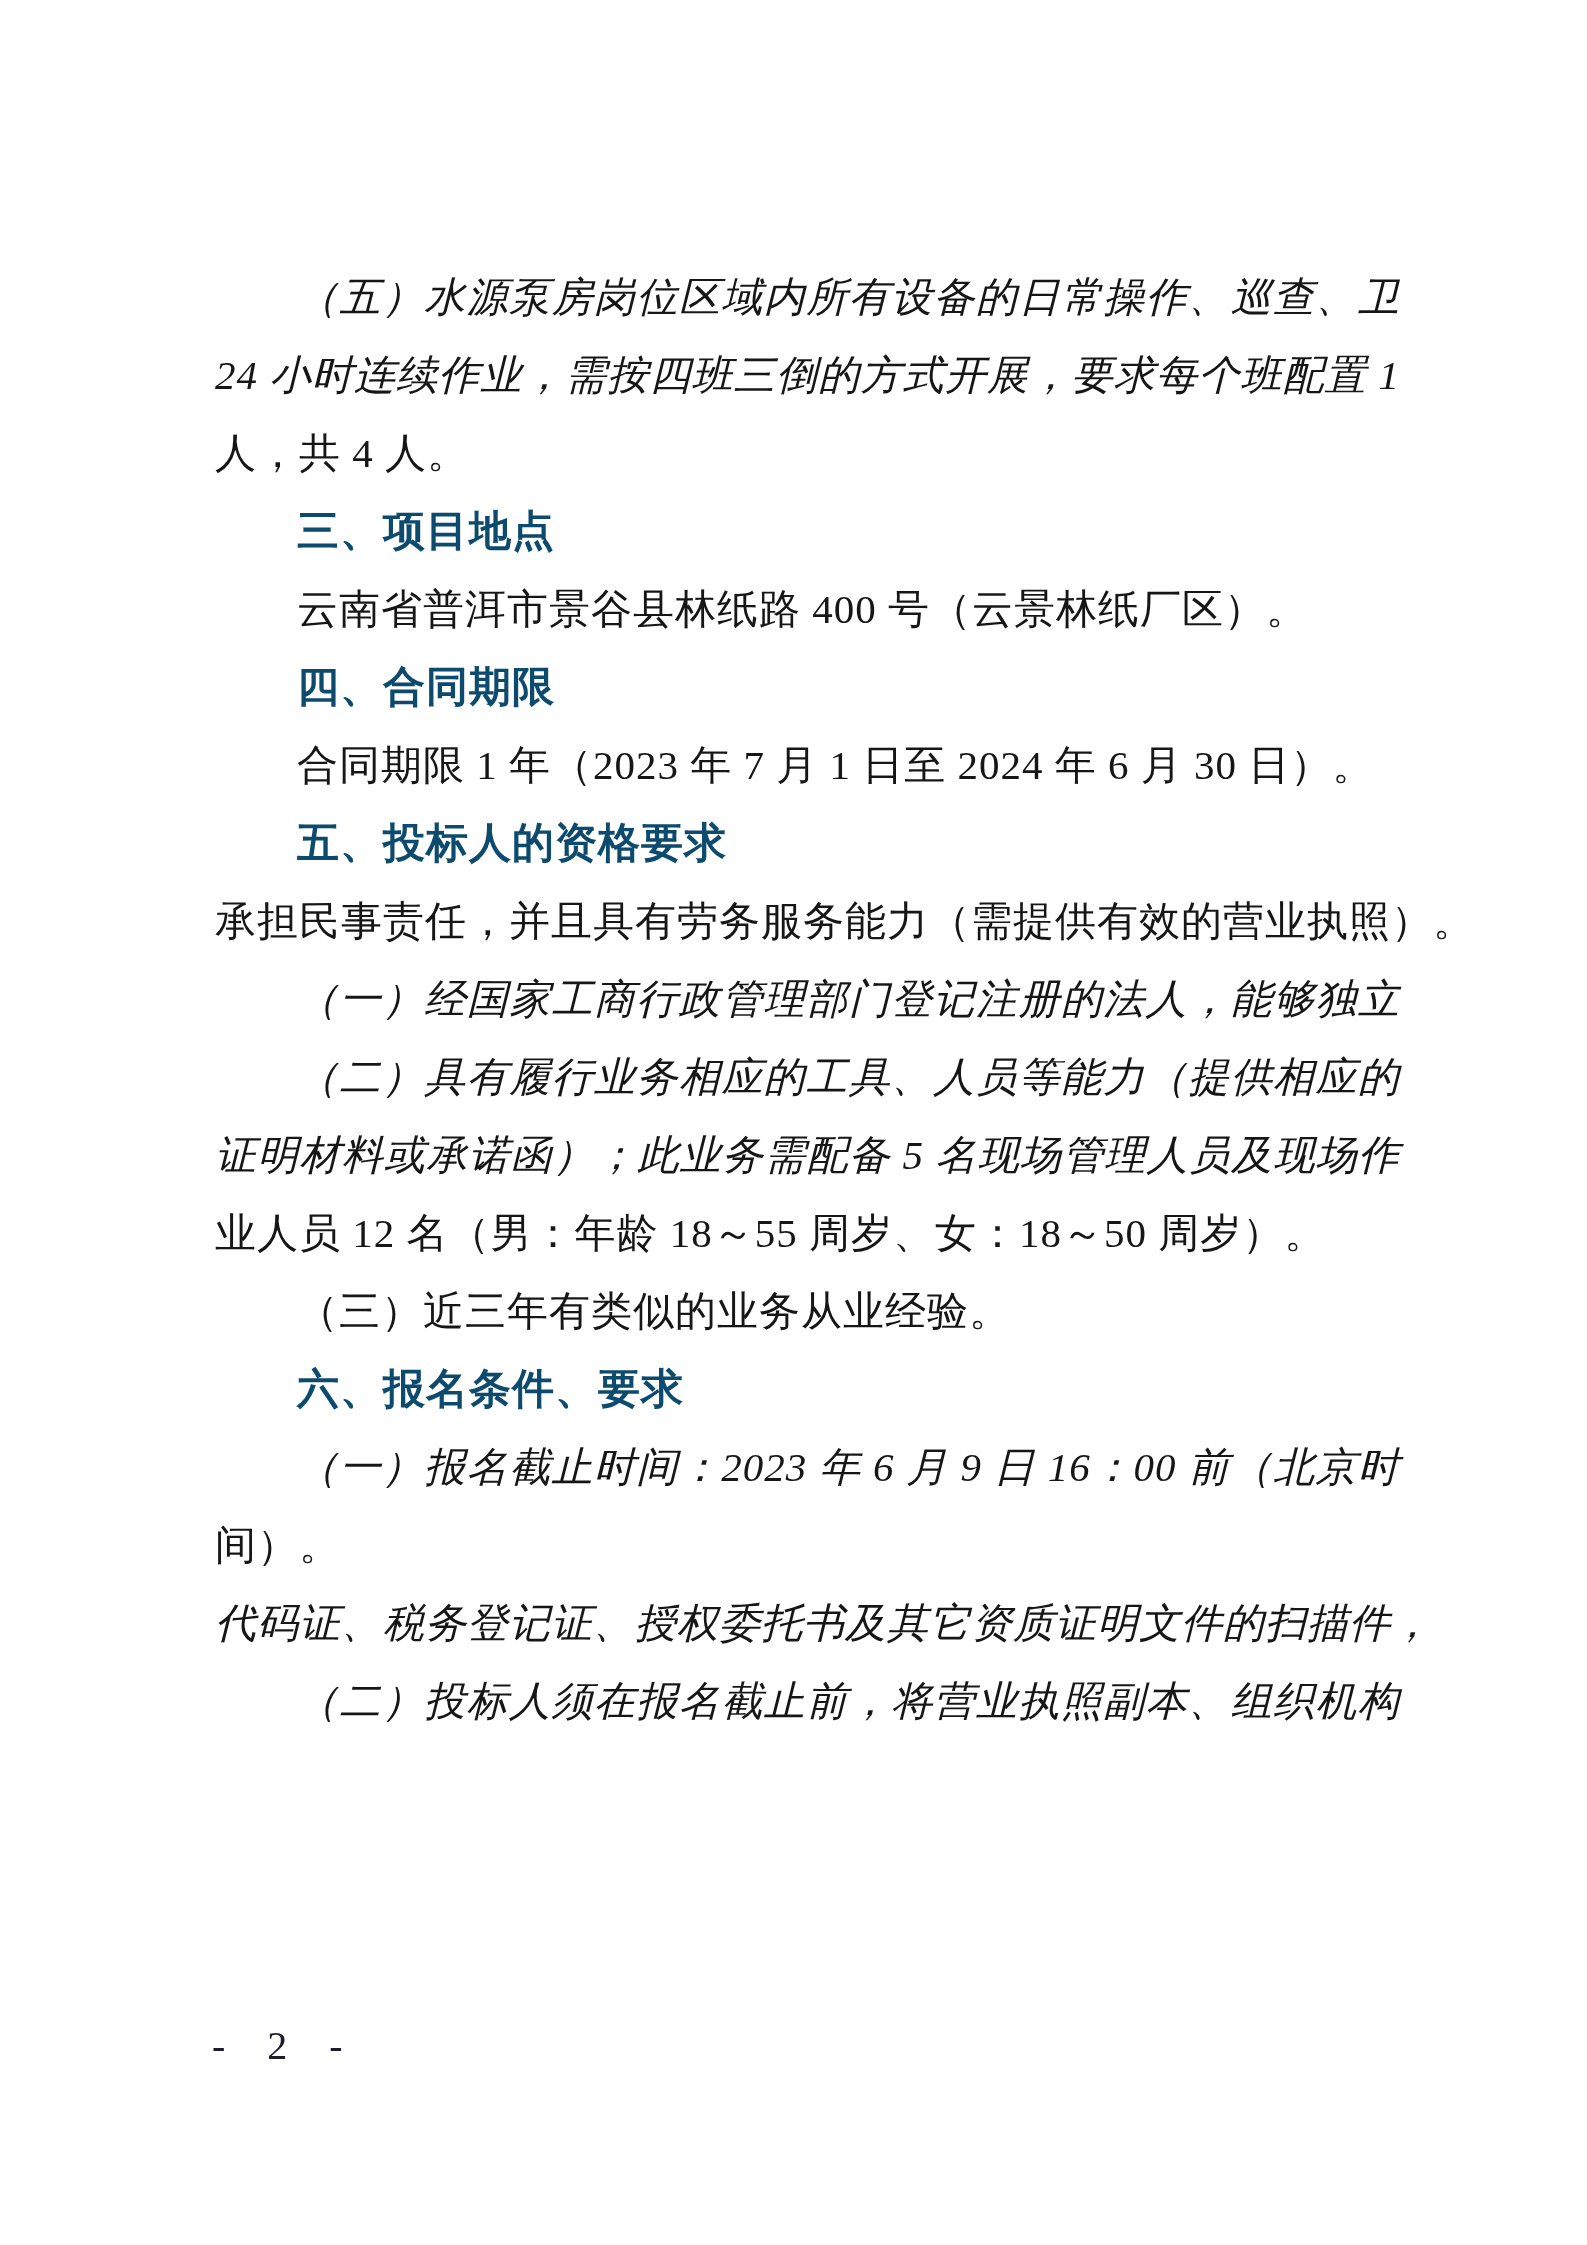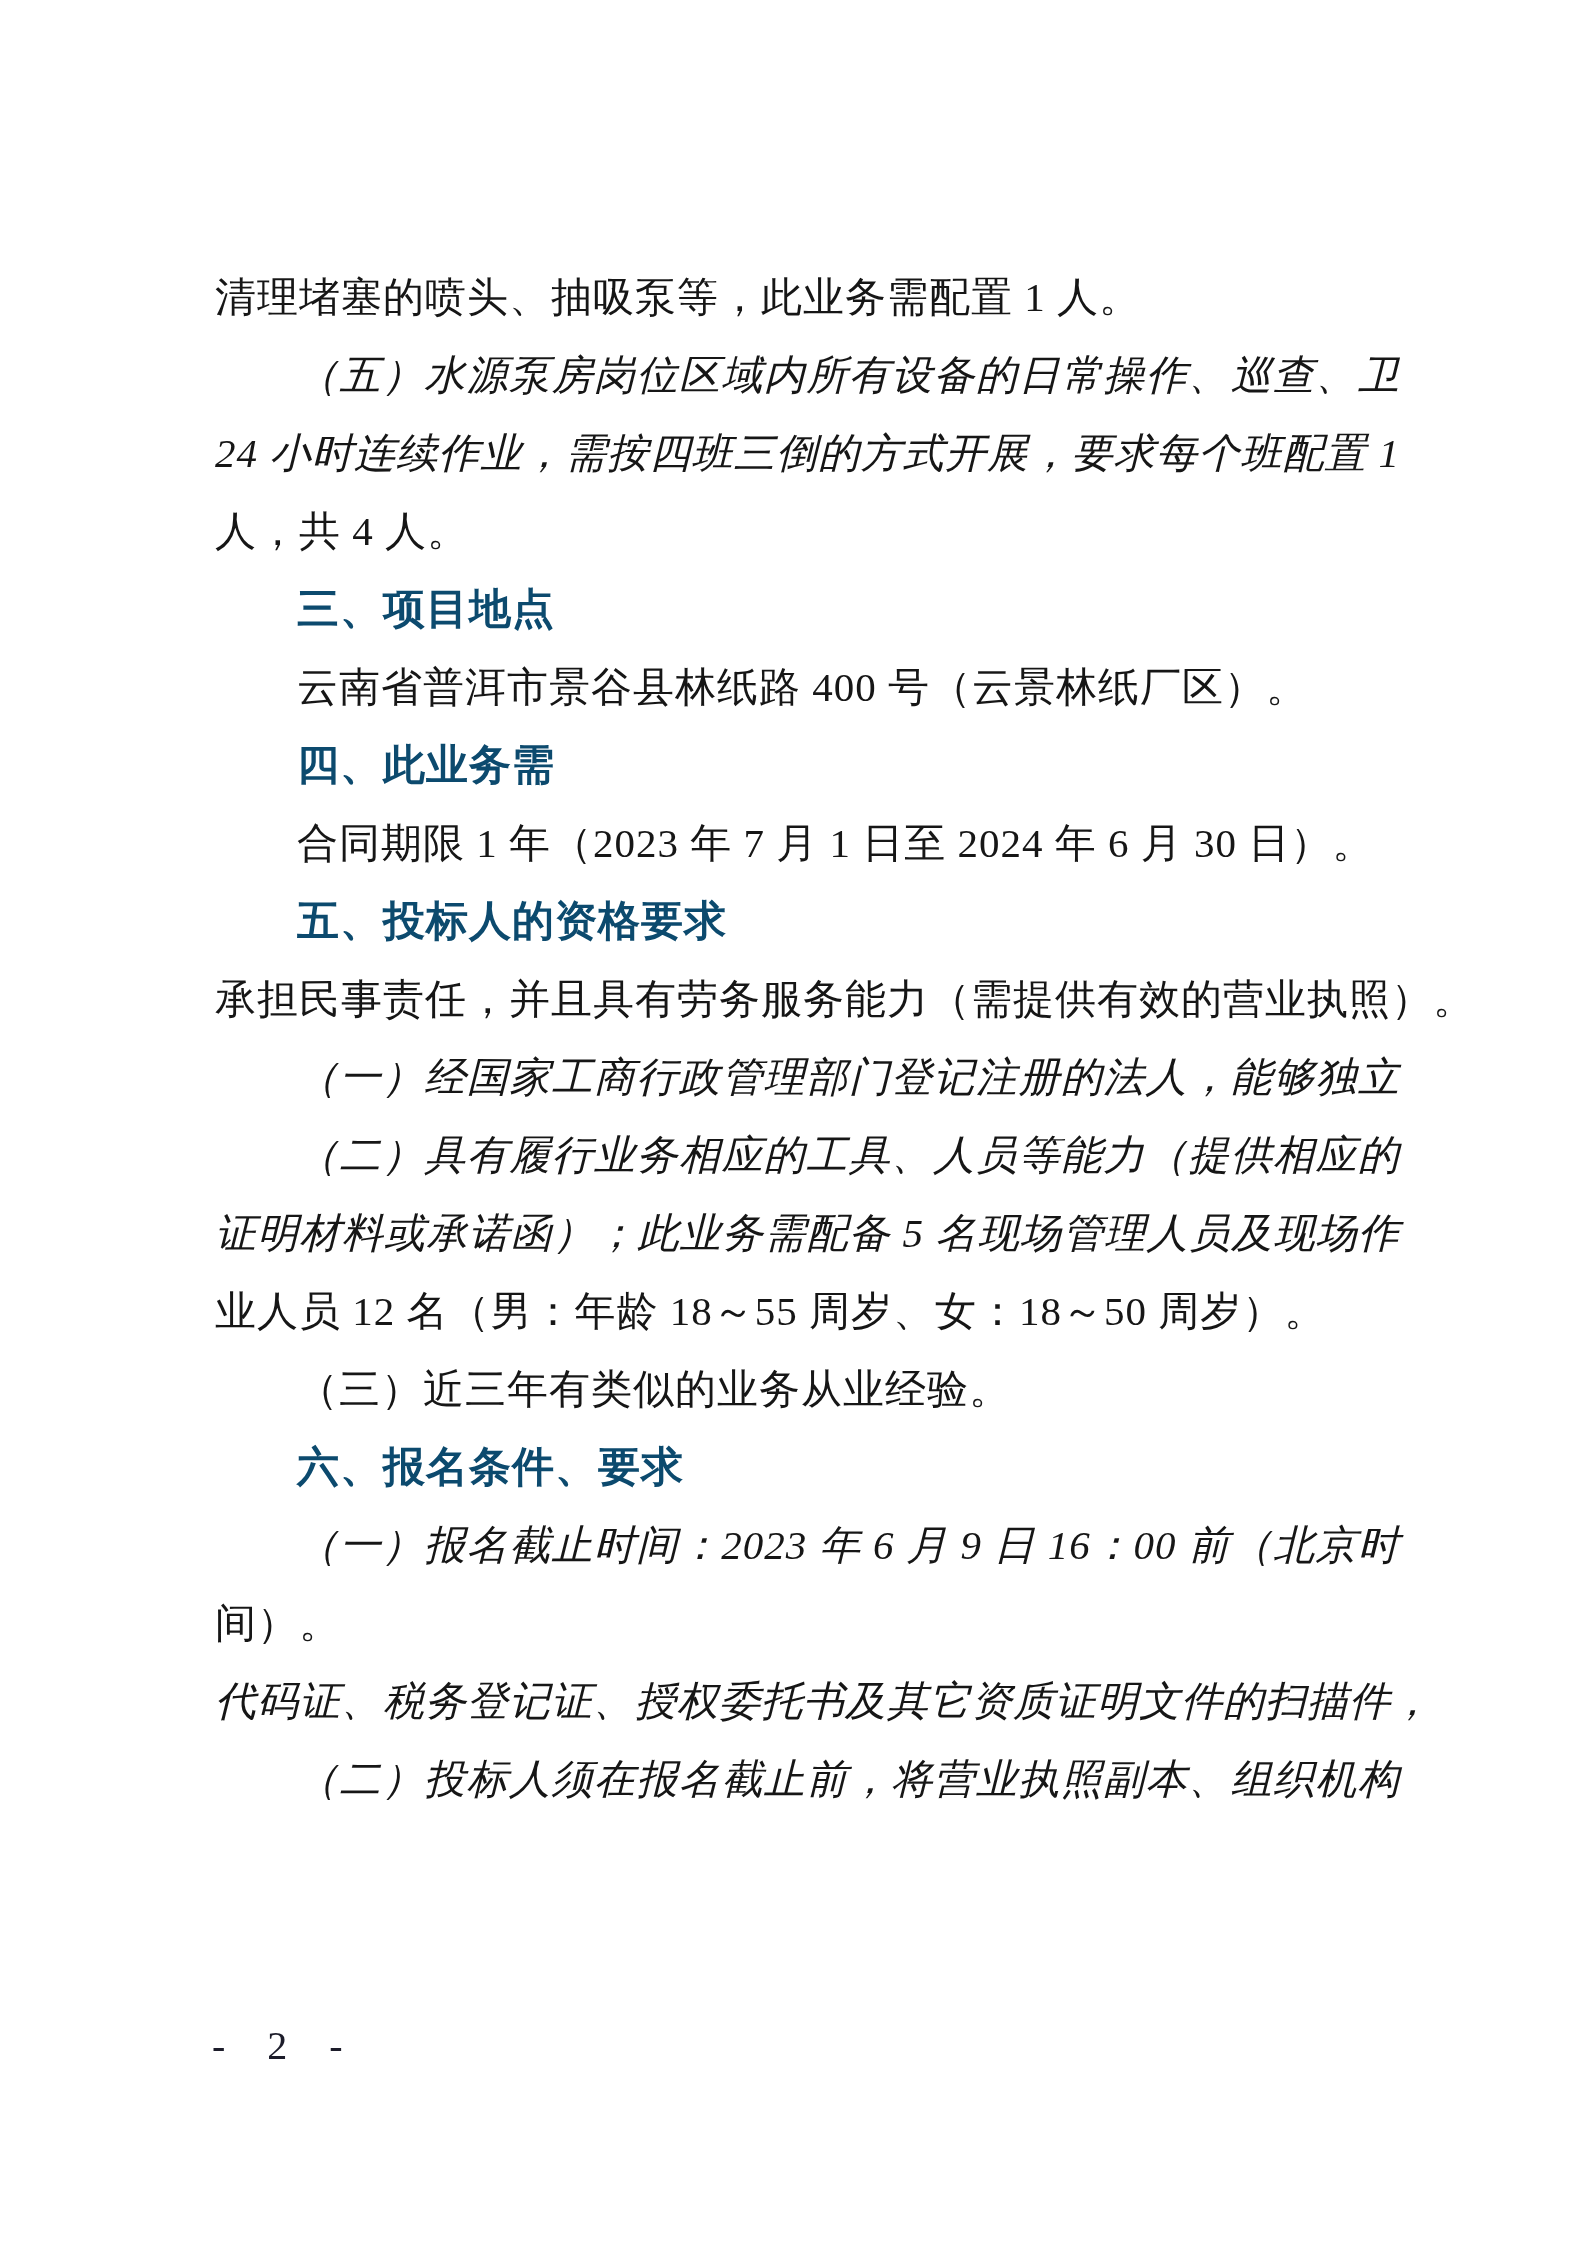--- a/index.html
+++ b/index.html
@@ -59,37 +59,34 @@
     letter-spacing: 16px;
     white-space: nowrap;
   }
 </style>
 </head>
 <body>
 
 <div class="page">
   <div class="content">
 
-    <div class="para">
-      <div class="line">清理堵塞的喷头、抽吸泵等，此业务需配置 1 人。</div>
-    </div>
 
     <div class="para">
       <div class="line indent fill">（五）水源泵房岗位区域内所有设备的日常操作、巡查、卫</div>
       <div class="line fill">24 小时连续作业，需按四班三倒的方式开展，要求每个班配置 1</div>
       <div class="line">人，共 4 人。</div>
     </div>
 
     <div class="heading-line">三、项目地点</div>
 
     <div class="para">
       <div class="line indent">云南省普洱市景谷县林纸路 400 号（云景林纸厂区）。</div>
     </div>
 
-    <div class="heading-line">四、此业务需</div>
+    <div class="heading-line">四、合同期限</div>
 
     <div class="para">
       <div class="line indent">合同期限 1 年（2023 年 7 月 1 日至 2024 年 6 月 30 日）。</div>
     </div>
 
     <div class="heading-line">五、投标人的资格要求</div>
 
     <div class="para">
       <div class="line">承担民事责任，并且具有劳务服务能力（需提供有效的营业执照）。</div>
       <div class="line indent fill">（一）经国家工商行政管理部门登记注册的法人，能够独立</div>

